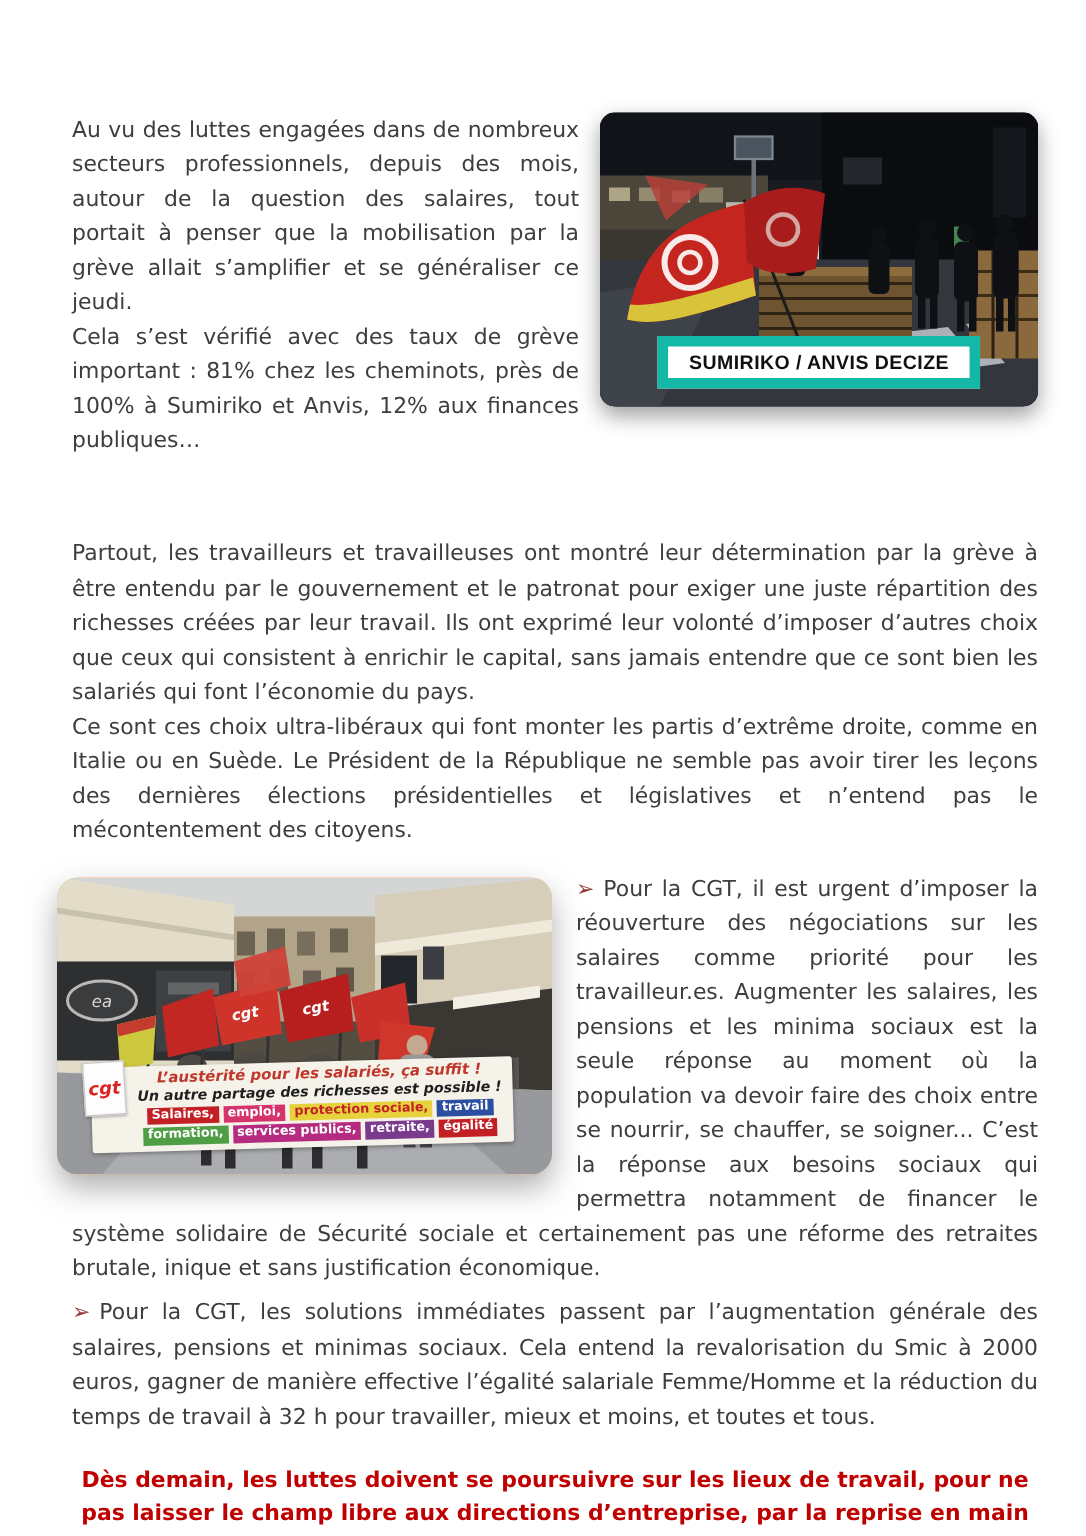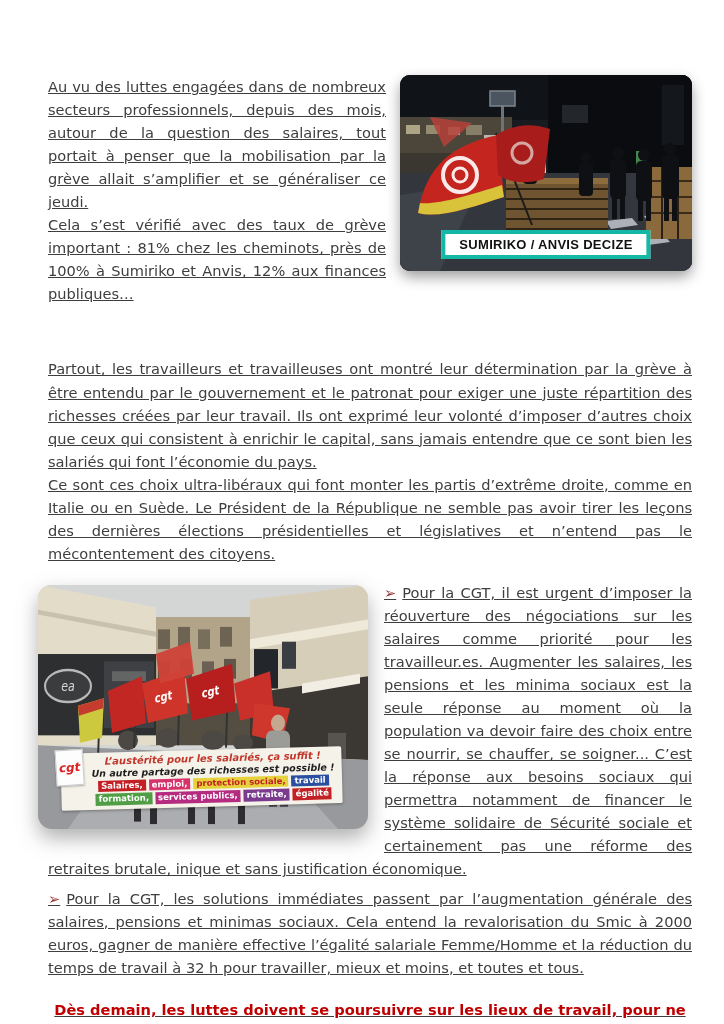--- a/index.html
+++ b/index.html
@@ -6,21 +6,20 @@
   .page{
     position:relative;
     width:724px;height:1024px;
     margin:0 auto;
     background:#ffffff;
     font-family:"DejaVu Sans","Liberation Sans",sans-serif;
     color:#3e3e3e;
     overflow:hidden;
     box-sizing:border-box;
     padding:75px 32px 0 48px;
-    text-decoration:underline;
   }
   .body-text{
     font-size:14.6px;
     line-height:1.58;
     text-align:justify;
     color:#3e3e3e;
   }
   
   .top-row{display:flex;gap:14px;}
   .intro-col{width:338px;flex:0 0 338px;}
@@ -32,37 +31,37 @@
     border-radius:10px;
     overflow:hidden;
     box-shadow:0 6px 14px rgba(0,0,0,.38);
     background:#1c1f24;
   }
   .photo-night svg{display:block;width:100%;height:100%;}
   .night-caption{
     position:absolute;
     left:50%;bottom:12px;transform:translateX(-50%);
     background:#ffffff;
-    border:4px solid #14b8a6;
+    border:7px solid #14b8a6;
     padding:3px 14px;
     font-family:"Liberation Sans",sans-serif;
     font-weight:bold;
     font-size:13px;
     color:#111;
     letter-spacing:.3px;
     white-space:nowrap;
   }
   
   .mid-block{margin-top:52px;}
   .mid-block p{margin:0;}
   
   .demo-section{margin-top:16px;}
   .demo-figure{
     float:left;
-    width:330px;height:244px;
+    width:330px;height:198px;
     margin:4px 16px 10px -10px;
     position:relative;
     border-radius:14px;
     overflow:hidden;
     box-shadow:0 9px 20px rgba(110,110,110,.55);
     background:#fdba74;
   }
   .demo-figure svg{display:block;width:100%;height:100%;}
   .demo-banner{
     position:absolute;

